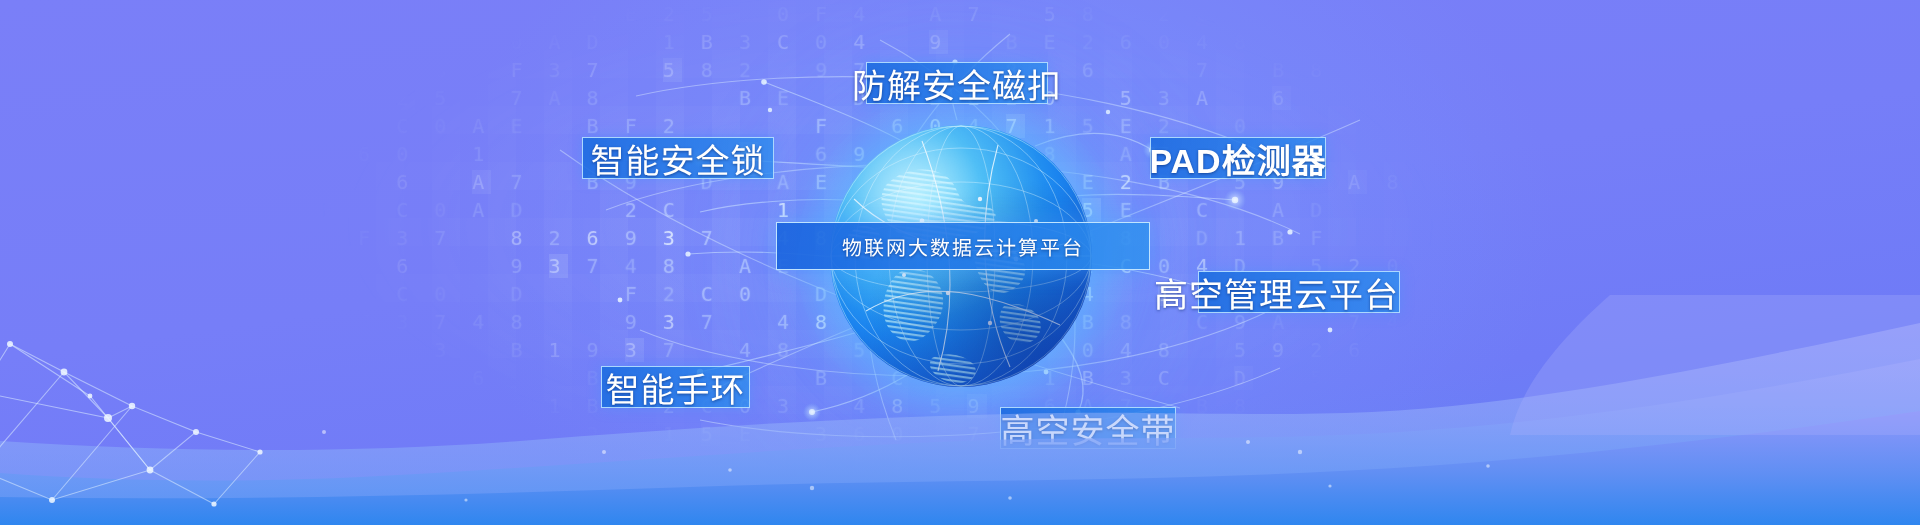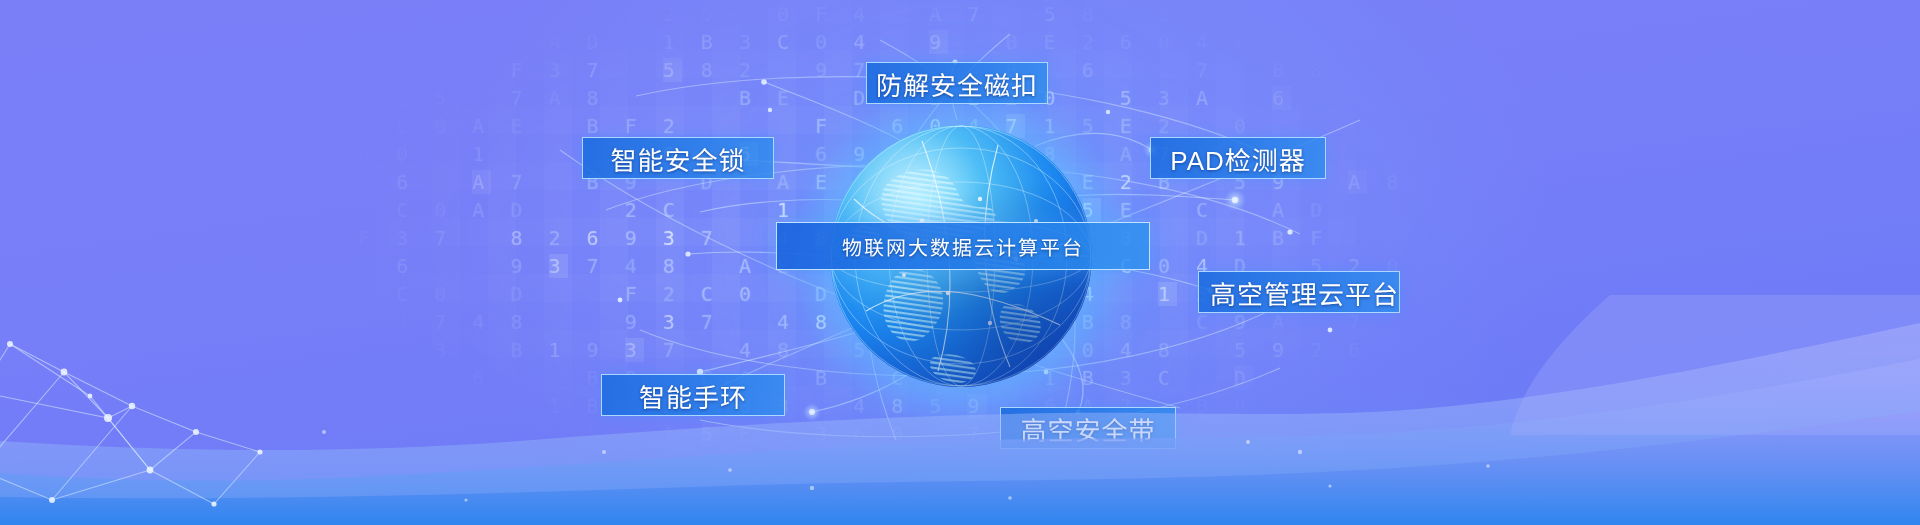--- a/index.html
+++ b/index.html
@@ -73,21 +73,21 @@
   }
 
   
   .tag{
     position:absolute;
     display:flex;align-items:center;justify-content:center;
     box-sizing:border-box;
     border:1px solid rgba(178,220,255,.95);
     background:linear-gradient(100deg, rgba(29,108,225,.90) 0%, rgba(36,124,232,.86) 55%, rgba(46,140,238,.80) 100%);
     color:#ffffff;
-    font-size:26px;
+    font-size:34px;
     letter-spacing:1px;
     white-space:nowrap;
     text-shadow:0 1px 3px rgba(5,30,90,.55);
     box-shadow:0 0 14px rgba(60,150,255,.35);
   }
   .tag.center{
     font-size:20px;letter-spacing:2px;
     border-color:rgba(195,230,255,.98);
     background:linear-gradient(100deg, rgba(26,100,222,.92) 0%, rgba(34,120,232,.88) 50%, rgba(48,146,240,.84) 100%);
     box-shadow:0 0 22px rgba(70,160,255,.45);
@@ -233,33 +233,33 @@
   </div>
 
   <div class="tag" style="left:866px;top:62px;width:182px;height:42px;">
     <span>防解安全磁扣</span>
   </div>
 
   <div class="tag" style="left:582px;top:137px;width:192px;height:42px;">
     <span>智能安全锁</span>
   </div>
 
-  <div class="tag" style="left:1150px;top:137px;width:176px;height:42px;">
+  <div class="tag" style="left:1150px;top:137px;width:176px;height:42px;font-weight:bold;">
     <span>PAD检测器</span>
   </div>
 
   <div class="tag center" style="left:776px;top:222px;width:374px;height:48px;">
     <span>物联网大数据云计算平台</span>
   </div>
 
   <div class="tag" style="left:1198px;top:271px;width:202px;height:42px;justify-content:flex-end;">
     <span>高空管理云平台</span>
   </div>
 
-  <div class="tag" style="left:601px;top:374px;width:184px;height:42px;">
+  <div class="tag" style="left:601px;top:366px;width:149px;height:42px;">
     <span>智能手环</span>
   </div>
 
   <div class="tag" style="left:1000px;top:407px;width:176px;height:42px;">
     <span>高空安全带</span>
   </div>
 
   <svg class="waves" viewBox="0 0 1920 230" preserveAspectRatio="none">
     <defs>
       <linearGradient id="w1" x1="0" y1="0" x2="0" y2="1">

